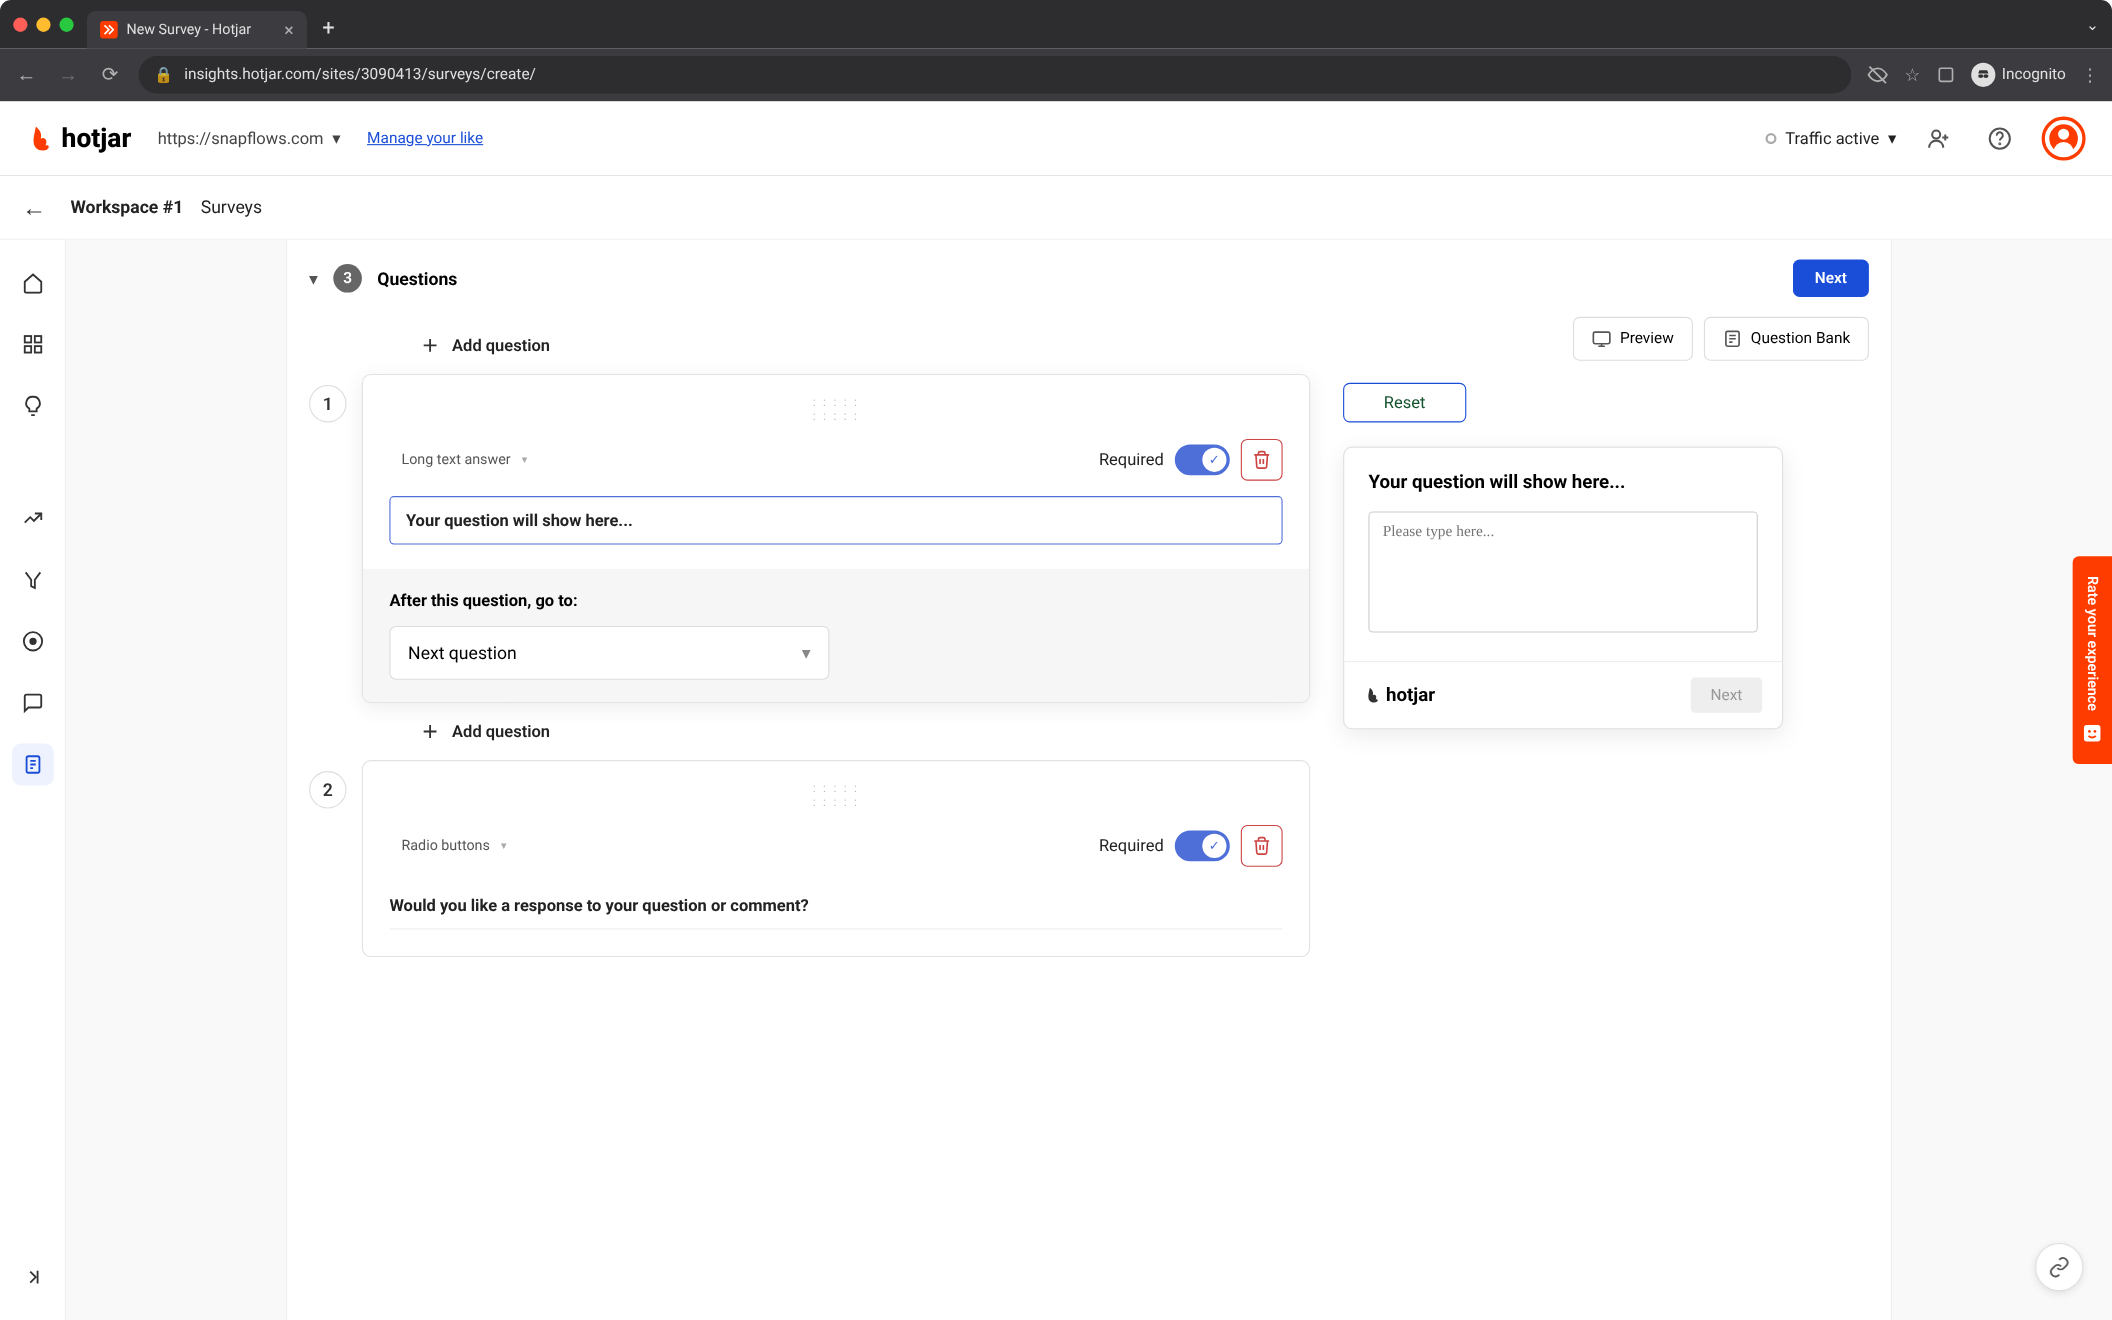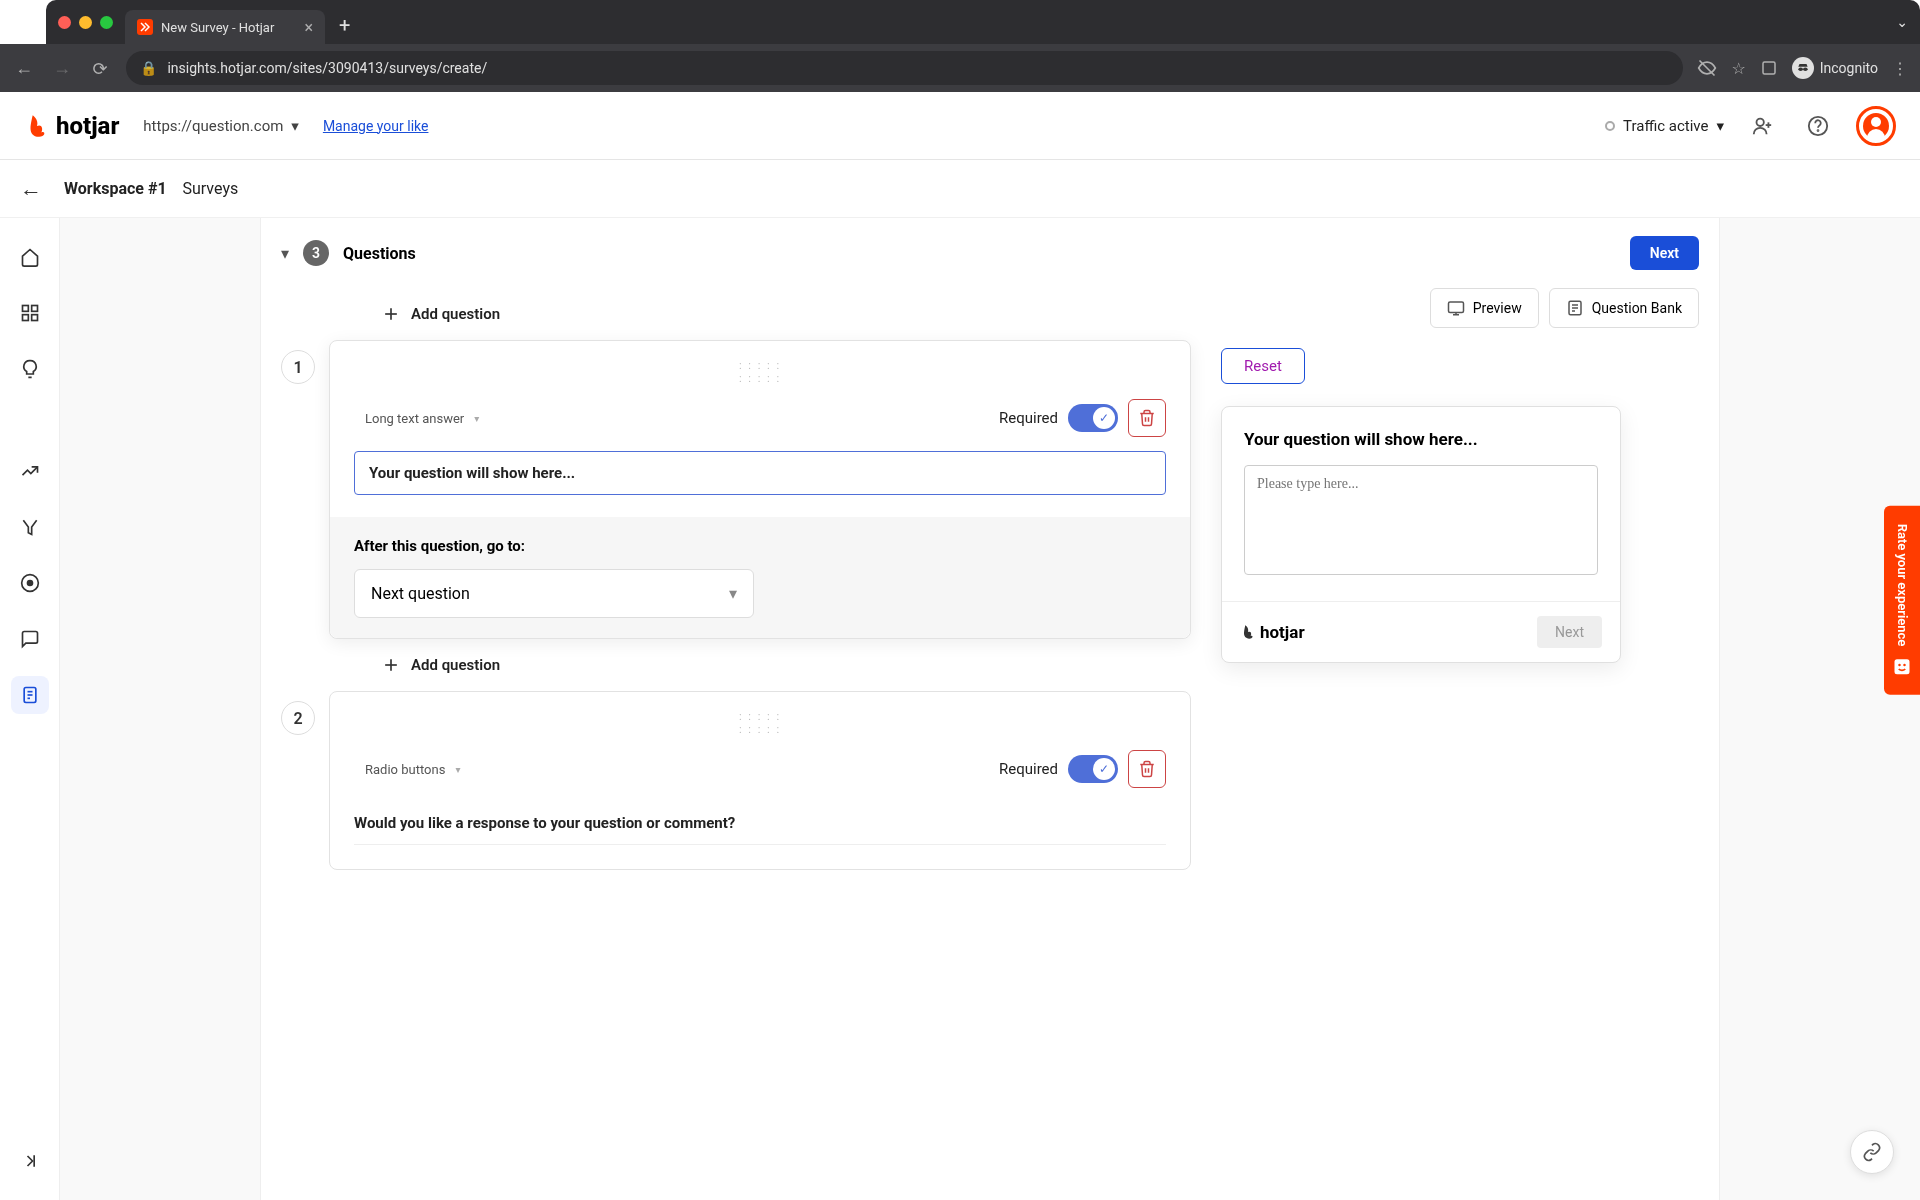--- a/index.html
+++ b/index.html
@@ -1,19 +1,19 @@
 <!DOCTYPE html>
 <html><head>
 <meta charset="utf-8">
 <style>
 * { box-sizing: border-box; margin: 0; padding: 0; font-family: -apple-system, BlinkMacSystemFont, "Segoe UI", Roboto, sans-serif; }
 body { background: #fff; width: 1920px; height: 1200px; overflow: hidden; position: relative; }
 
 
-.browser-chrome { background: #2d2d30; height: 44px; display: flex; align-items: center; padding: 0 12px; border-top-left-radius: 10px; border-top-right-radius: 10px; margin-left: 46px; }
+.browser-chrome { background: #2d2d30; height: 44px; display: flex; align-items: center; padding: 0 12px; border-top-left-radius: 10px; border-top-right-radius: 10px; }
 .traffic-lights { display: flex; gap: 8px; margin-right: 12px; }
 .tl { width: 13px; height: 13px; border-radius: 50%; }
 .tl-red { background: #ff5f57; }
 .tl-yellow { background: #febc2e; }
 .tl-green { background: #28c840; }
 .tab { background: #3c3c40; height: 34px; border-radius: 8px 8px 0 0; display: flex; align-items: center; padding: 0 12px; gap: 8px; color: #e0e0e0; font-size: 13px; margin-top: 10px; min-width: 200px; }
 .tab-favicon { width: 16px; height: 16px; background: #ff3c00; border-radius: 3px; display:flex; align-items:center; justify-content:center; }
 .tab-favicon svg { width:10px; height:10px; }
 .tab-close { margin-left: auto; opacity: .7; font-size: 16px; }
 .new-tab { color: #e0e0e0; font-size: 20px; margin-left: 14px; margin-top:6px; cursor:pointer; }
@@ -92,21 +92,21 @@
 .question-input.plain { border:none; border-bottom:1px solid #eee; border-radius:0; padding:12px 0; }
 
 .after-section { background:#f6f6f6; margin:22px -24px -24px; padding:20px 24px; border-radius:0 0 8px 8px; }
 .after-label { font-weight:700; font-size:15px; margin-bottom:14px; }
 .goto-select { background:#fff; border:1px solid #ddd; border-radius:6px; padding:14px 16px; display:flex; align-items:center; width:400px; cursor:pointer; }
 .goto-select .caret { margin-left:auto; color:#888; }
 
 
 .preview-toolbar { display:flex; gap:10px; justify-content:flex-end; margin-bottom:20px; }
 .tool-btn { background:#fff; border:1px solid #ddd; border-radius:6px; padding:10px 16px; display:flex; align-items:center; gap:8px; font-size:14px; cursor:pointer; }
-.reset-btn { background:#fff; border:1.5px solid #1a4ed8; color:#a21caf; border-radius:6px; padding:8px 22px; font-size:15px; cursor:pointer; margin-bottom:22px; display:inline-block; }
+.reset-btn { background:#fff; border:1.5px solid #1a4ed8; color:#14532d; border-radius:6px; padding:8px 36px; font-size:15px; cursor:pointer; margin-bottom:22px; display:inline-block; }
 
 .preview-card { background:#fff; border:1px solid #e0e0e0; border-radius:8px; box-shadow:0 6px 22px rgba(0,0,0,.08); width:400px; overflow:hidden; }
 .preview-body { padding:22px; }
 .preview-title { font-weight:700; font-size:17px; margin-bottom:16px; }
 .preview-textarea { width:100%; height:110px; border:1px solid #ccc; border-radius:4px; padding:10px 12px; font-size:14px; color:#999; resize:none; font-family:Liberation Serif, serif; }
 .preview-footer { border-top:1px solid #eee; padding:14px 18px; display:flex; align-items:center; }
 .preview-logo { display:flex; align-items:center; gap:4px; font-weight:700; font-size:17px; }
 .preview-next { margin-left:auto; background:#eee; color:#999; border:none; padding:8px 18px; border-radius:4px; font-size:14px; }
 
 
@@ -178,21 +178,21 @@
 <div class="app-header">
   <div class="logo">
     <span class="logo-mark">
       <svg width="26" height="26" viewBox="0 0 24 24" fill="#ff3c00">
           <path d="M8 2 C8 2 14 6 12 12 C16 10 18 14 16 18 C20 16 20 22 14 22 C8 22 6 18 6 14 C6 10 8 2 8 2 Z"></path>
         </svg>
     </span>
     <span>hotjar</span>
   </div>
   <div class="site-select">
-    <span>https://question.com</span>
+    <span>https://snapflows.com</span>
     <span>▾</span>
   </div>
   <a class="manage-plan">Manage your like</a>
   <div class="header-right">
     <div class="traffic-status">
       <div class="status-dot"></div>
       <span>Traffic active</span>
       <span>▾</span>
     </div>
     <div class="header-icon-btn">

